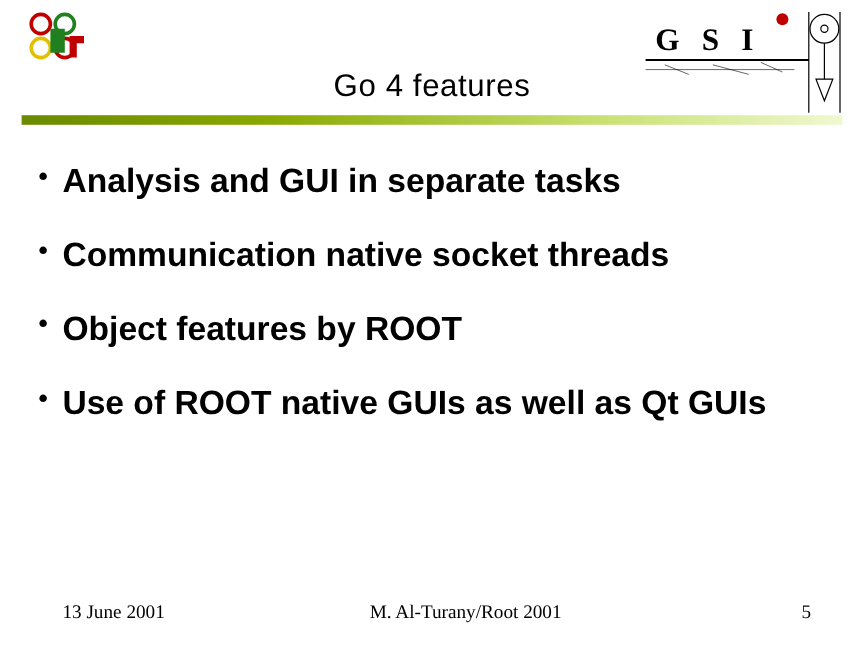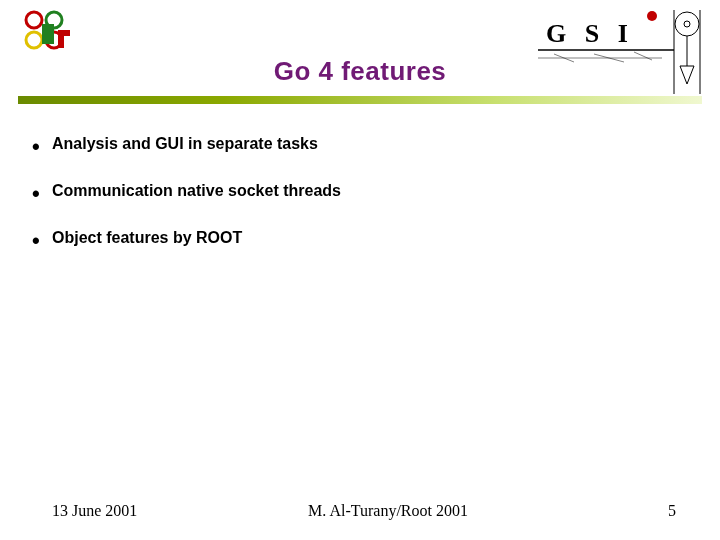--- a/index.html
+++ b/index.html
@@ -26,43 +26,43 @@
     right: 16px;
     text-decoration: underline;
   }
   .title {
     position: absolute;
     top: 56px;
     left: 0;
     width: 100%;
     text-align: center;
     font-size: 26px;
-    color: #701a75;
-    font-weight: 700;
+    color: #000000;
+    font-weight: 400;
     letter-spacing: 0.5px;
   }
   .divider {
     position: absolute;
     top: 96px;
     left: 18px;
     right: 18px;
     height: 8px;
     background: linear-gradient(to right, #6a8a00 0%, #8aa800 30%, #c8e070 70%, #f0f8d0 100%);
   }
   .content {
     position: absolute;
     top: 134px;
     left: 28px;
     right: 28px;
   }
   .bullet-list {
     list-style: none;
   }
   .bullet-list li {
-    font-size: 16px;
+    font-size: 28px;
     font-weight: bold;
     color: #000;
     margin-bottom: 28px;
     padding-left: 24px;
     position: relative;
     line-height: 1.2;
   }
   .bullet-list li::before {
     content: "•";
     position: absolute;
@@ -119,20 +119,21 @@
   </div>
   <div class="title">Go 4 features</div>
   <div class="divider"></div>
 </div>
 
 <div class="content">
   <ul class="bullet-list">
     <li>Analysis and GUI in separate tasks</li>
     <li>Communication native socket threads</li>
     <li>Object features by ROOT</li>
+    <li>Use of ROOT native GUIs as well as Qt GUIs</li>
   </ul>
 </div>
 
 <div class="footer">
   <span>13 June 2001</span>
   <span class="center">M. Al-Turany/Root 2001</span>
   <span>5</span>
 </div>
 
 </body></html>

